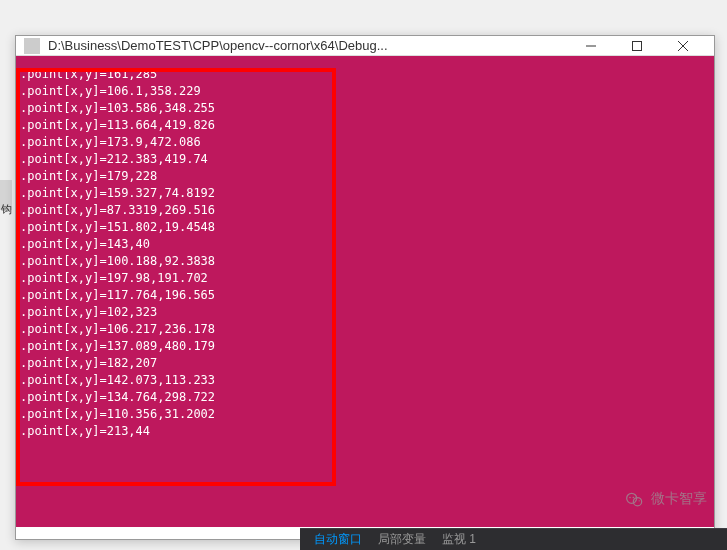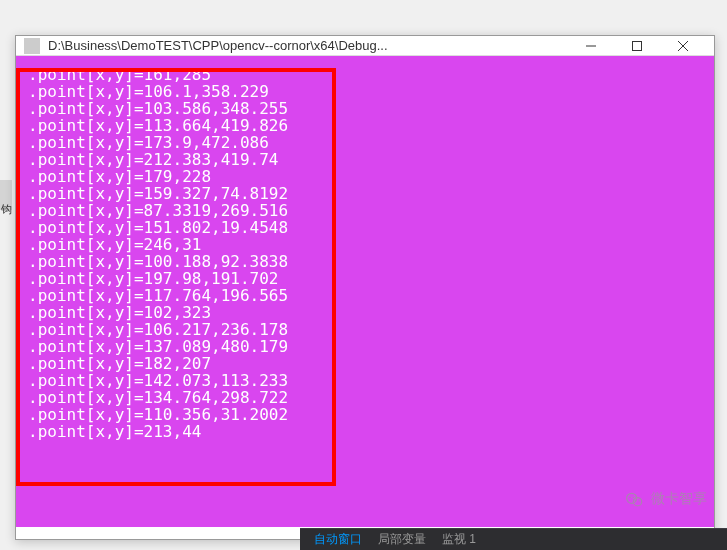--- a/index.html
+++ b/index.html
@@ -52,26 +52,26 @@
       width: 46px;
       height: 30px;
       display: flex;
       align-items: center;
       justify-content: center;
       cursor: pointer;
       font-size: 14px;
       color: #333;
     }
     .console {
-      background: #d946ef;
+      background: #be185d;
       width: 100%;
       height: calc(100% - 32px);
-      padding: 10px 12px;
+      padding: 10px 4px;
       font-family: "SimSun", "Consolas", monospace;
-      font-size: 16px;
+      font-size: 12px;
       color: #fff;
       line-height: 17px;
       position: relative;
       overflow: hidden;
     }
     .console-line {
       white-space: pre;
     }
     .red-box {
       position: absolute;
@@ -165,21 +165,21 @@
       <div class="console-line">.point[x,y]=161,285</div>
       <div class="console-line">.point[x,y]=106.1,358.229</div>
       <div class="console-line">.point[x,y]=103.586,348.255</div>
       <div class="console-line">.point[x,y]=113.664,419.826</div>
       <div class="console-line">.point[x,y]=173.9,472.086</div>
       <div class="console-line">.point[x,y]=212.383,419.74</div>
       <div class="console-line">.point[x,y]=179,228</div>
       <div class="console-line">.point[x,y]=159.327,74.8192</div>
       <div class="console-line">.point[x,y]=87.3319,269.516</div>
       <div class="console-line">.point[x,y]=151.802,19.4548</div>
-      <div class="console-line">.point[x,y]=246,31</div>
+      <div class="console-line">.point[x,y]=143,40</div>
       <div class="console-line">.point[x,y]=100.188,92.3838</div>
       <div class="console-line">.point[x,y]=197.98,191.702</div>
       <div class="console-line">.point[x,y]=117.764,196.565</div>
       <div class="console-line">.point[x,y]=102,323</div>
       <div class="console-line">.point[x,y]=106.217,236.178</div>
       <div class="console-line">.point[x,y]=137.089,480.179</div>
       <div class="console-line">.point[x,y]=182,207</div>
       <div class="console-line">.point[x,y]=142.073,113.233</div>
       <div class="console-line">.point[x,y]=134.764,298.722</div>
       <div class="console-line">.point[x,y]=110.356,31.2002</div>

